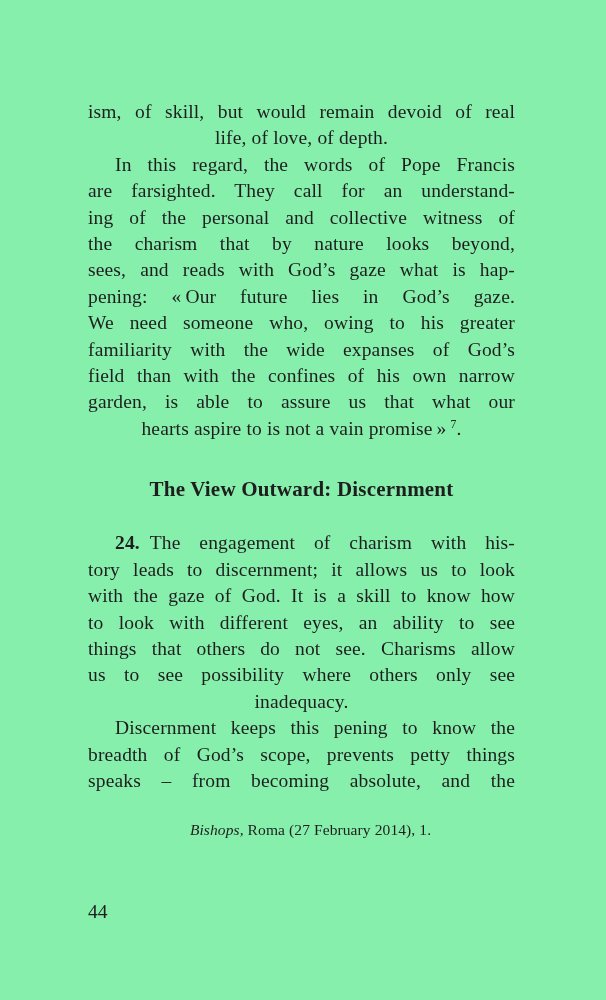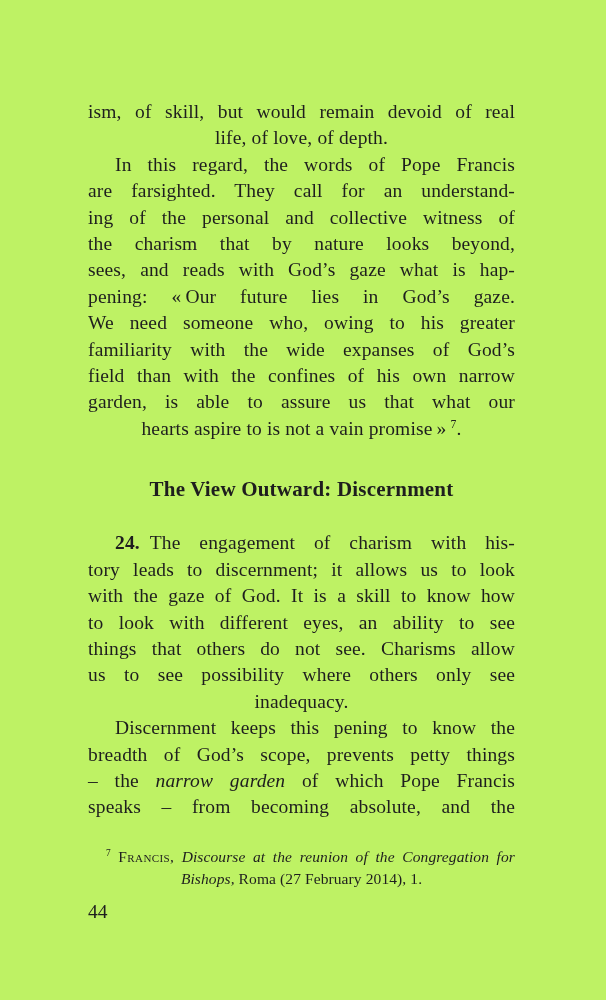--- a/index.html
+++ b/index.html
@@ -4,21 +4,21 @@
 <style>
   html, body {
     margin: 0;
     padding: 0;
     background: #ffffff;
   }
   .page {
     position: relative;
     width: 606px;
     height: 1000px;
-    background: #bef264;
+    background: #86efac;
     overflow: hidden;
     font-family: "Liberation Serif", serif;
     color: #1e1e1e;
   }
   .text-block {
     position: absolute;
     left: 88px;
     top: 99px;
     width: 427px;
   }
@@ -101,22 +101,20 @@
         <div class="line just"><span>tory leads to discernment; it allows us to look</span></div>
         <div class="line just"><span>with the gaze of God. It is a skill to know how</span></div>
         <div class="line just"><span>to look with different eyes, an ability to see</span></div>
         <div class="line just"><span>things that others do not see. Charisms allow</span></div>
         <div class="line just"><span>us to see possibility where others only see</span></div>
         <div class="line"><span>inadequacy.</span></div>
       </div>
       <div class="para body indent">
         <div class="line just"><span>Discernment keeps this pening to know the</span></div>
         <div class="line just"><span>breadth of God’s scope, prevents petty things</span></div>
-        <div class="line just"><span>– the </span><span class="seg-italic">narrow garden</span><span> of which Pope Francis</span></div>
         <div class="line just"><span>speaks – from becoming absolute, and the</span></div>
       </div>
       <div class="para footnote">
-        <div class="line just"><span class="seg-sup">7</span><span> </span><span class="seg-smallcaps">Francis</span><span>, </span><span class="seg-italic">Discourse at the reunion of the Congregation for</span></div>
         <div class="line"><span class="seg-italic">Bishops,</span><span> Roma (27 February 2014), 1.</span></div>
       </div>
     </div>
   <div class="page-number">44</div>
 </div>
 
 </body></html>

